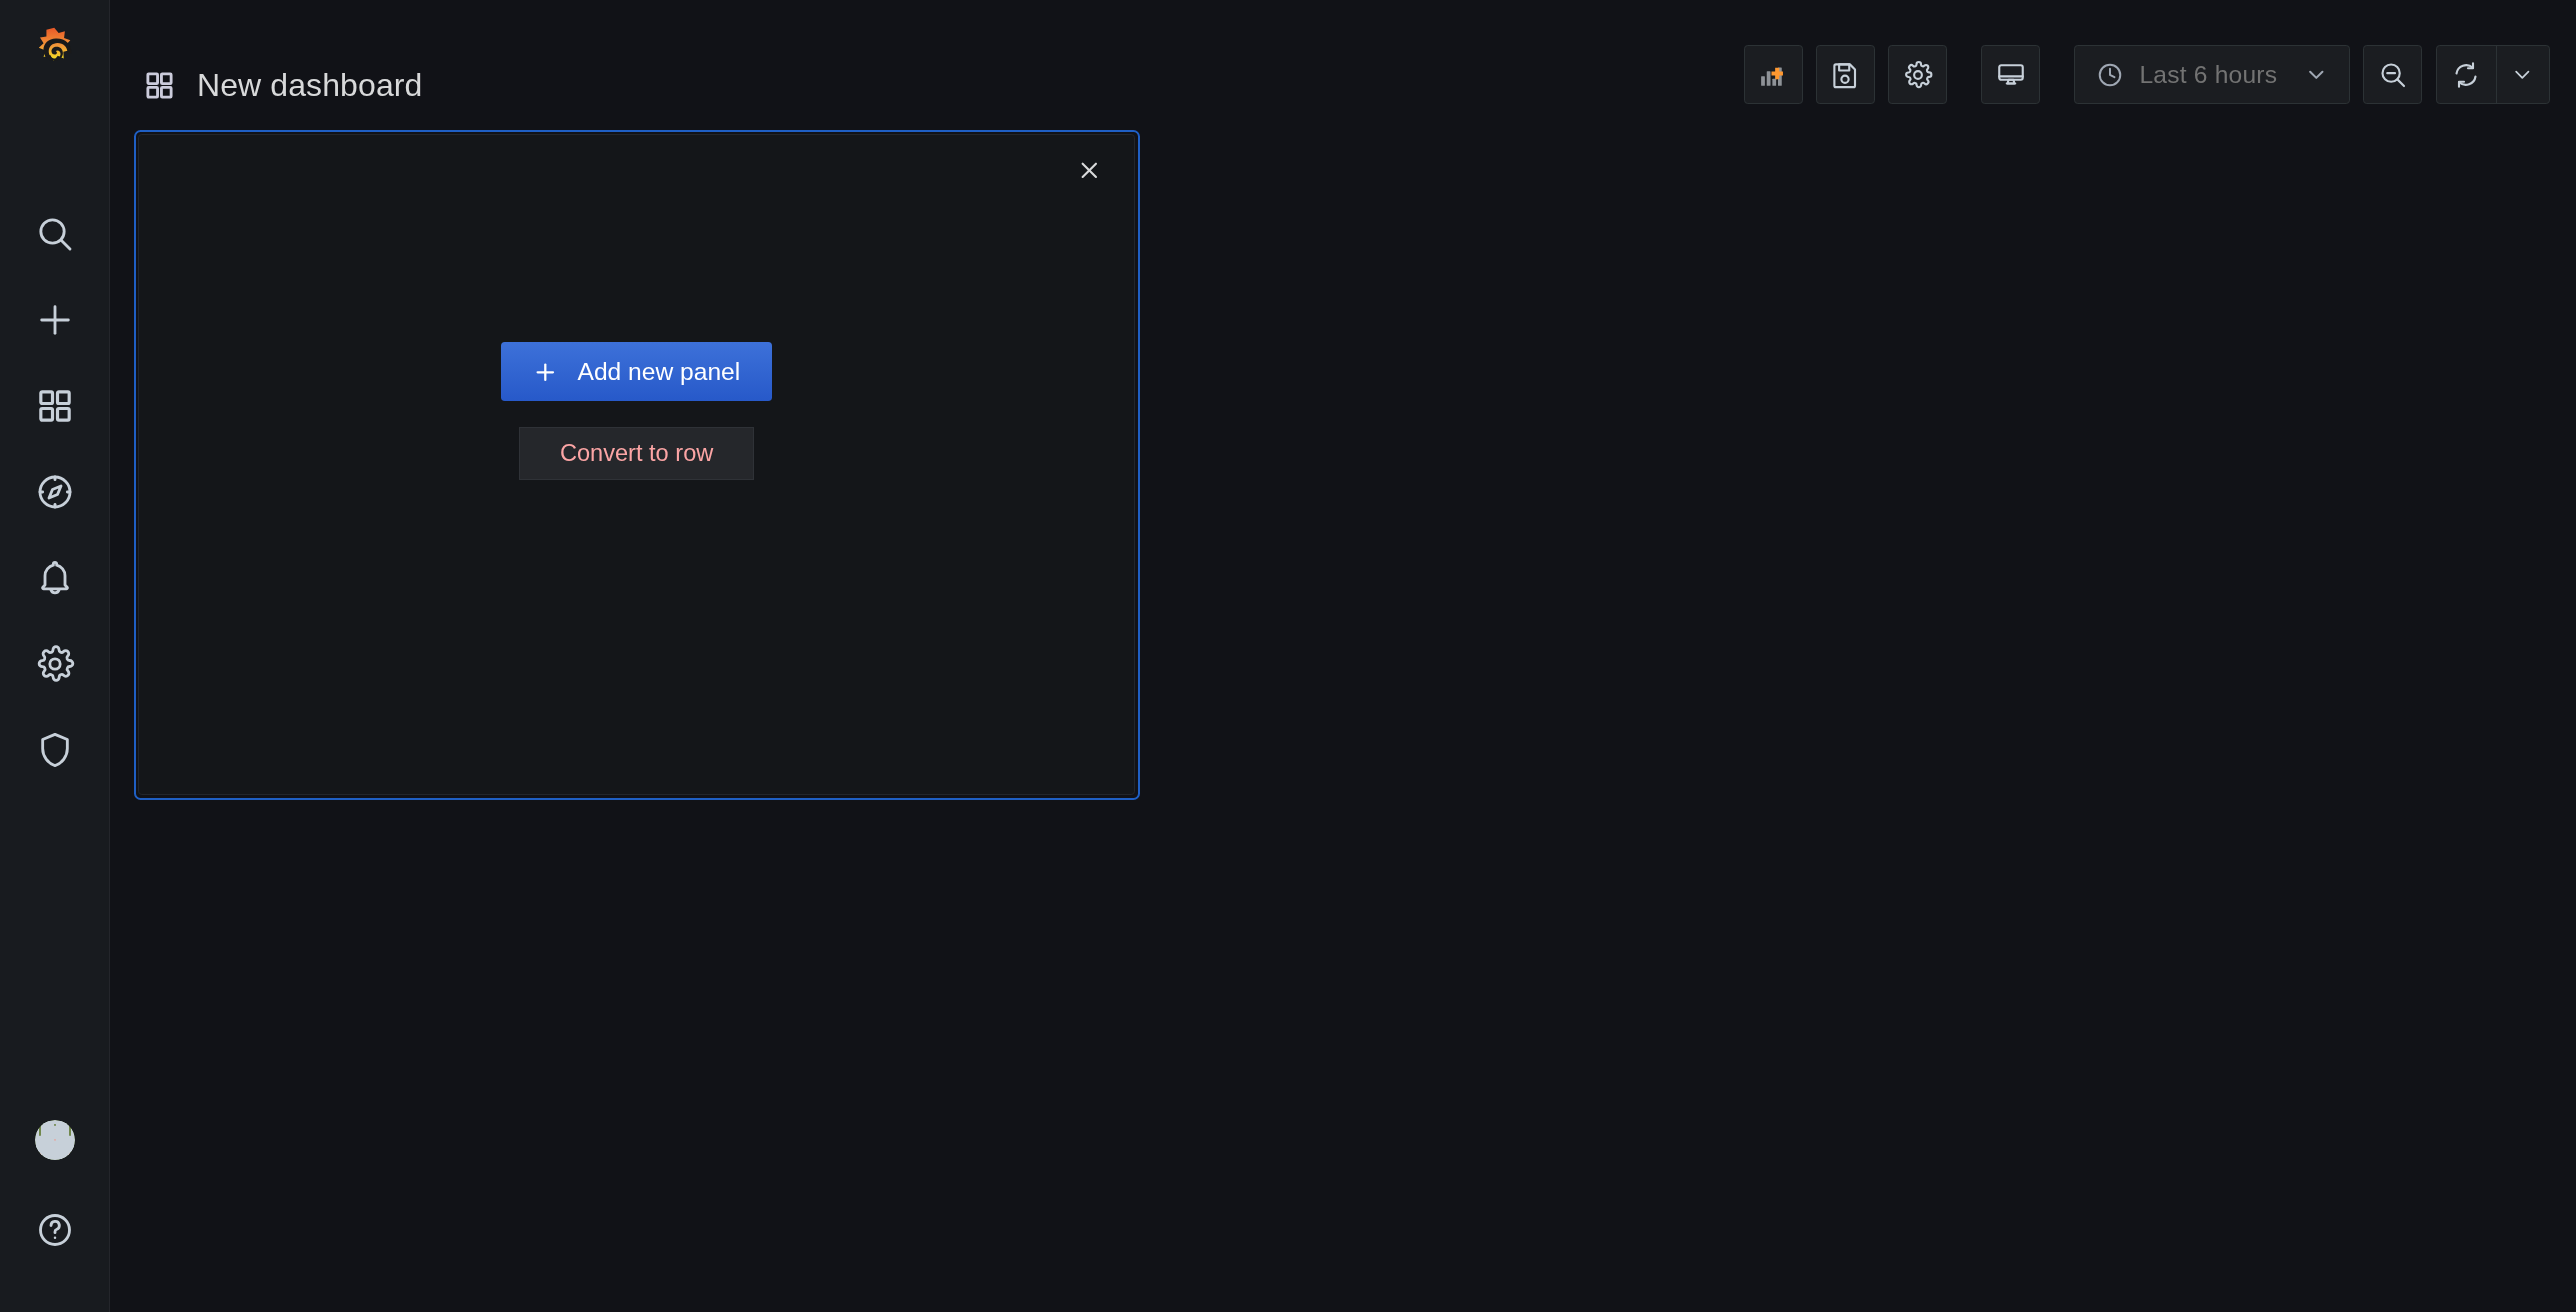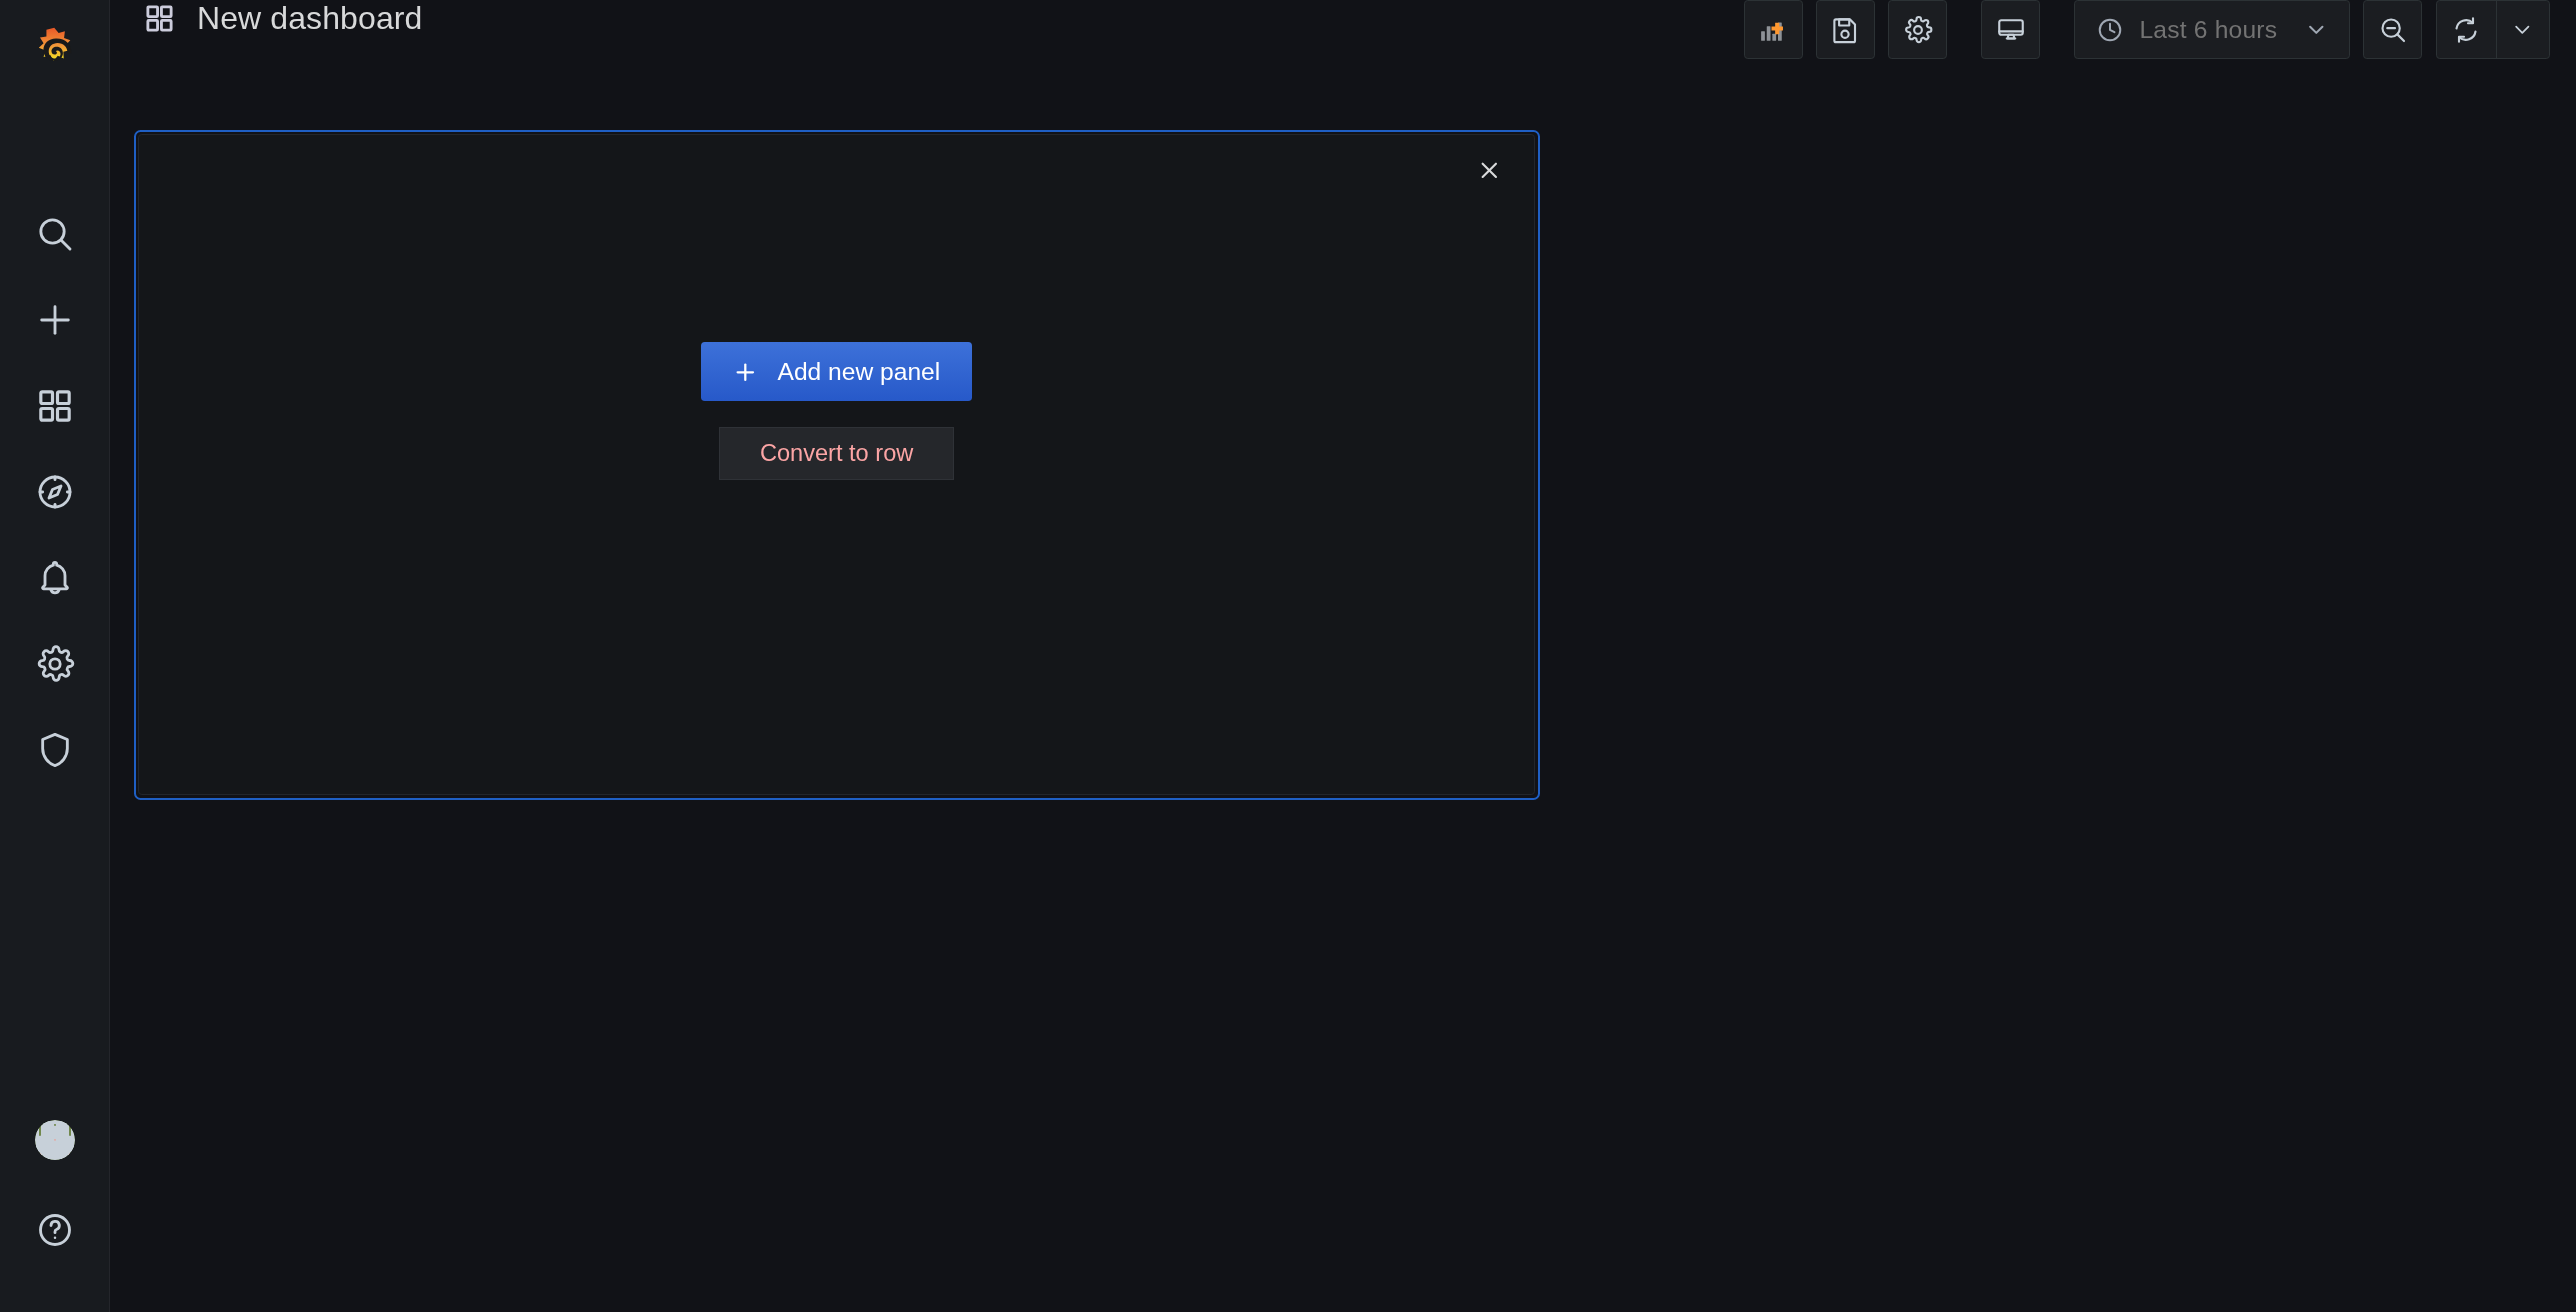--- a/index.html
+++ b/index.html
@@ -89,21 +89,21 @@
   }
 
   
   .header {
     position: absolute;
     left: 110px; top: 0;
     width: 2466px;
     height: 104px;
     background: #111217;
     display: flex;
-    align-items: flex-start;
+    align-items: flex-end;
     z-index: 15;
   }
 
   .title-wrap {
     display: flex;
     align-items: center;
     gap: 22px;
     margin-left: 34px;
     cursor: pointer;
   }
@@ -208,21 +208,21 @@
     left: 110px; top: 104px;
     width: 2466px;
     height: 1209px;
     background: #111217;
   }
 
   .add-panel-widget {
     position: absolute;
     left: 23.6px;
     top: 25.5px;
-    width: 1406px;
+    width: 1006px;
     height: 670px;
     border: 2.8px solid #1f5fc4;
     border-radius: 6.6px;
     background: #111217;
     padding: 2.8px;
   }
   .apw-inner {
     width: 100%;
     height: 100%;
     background: #141619;

